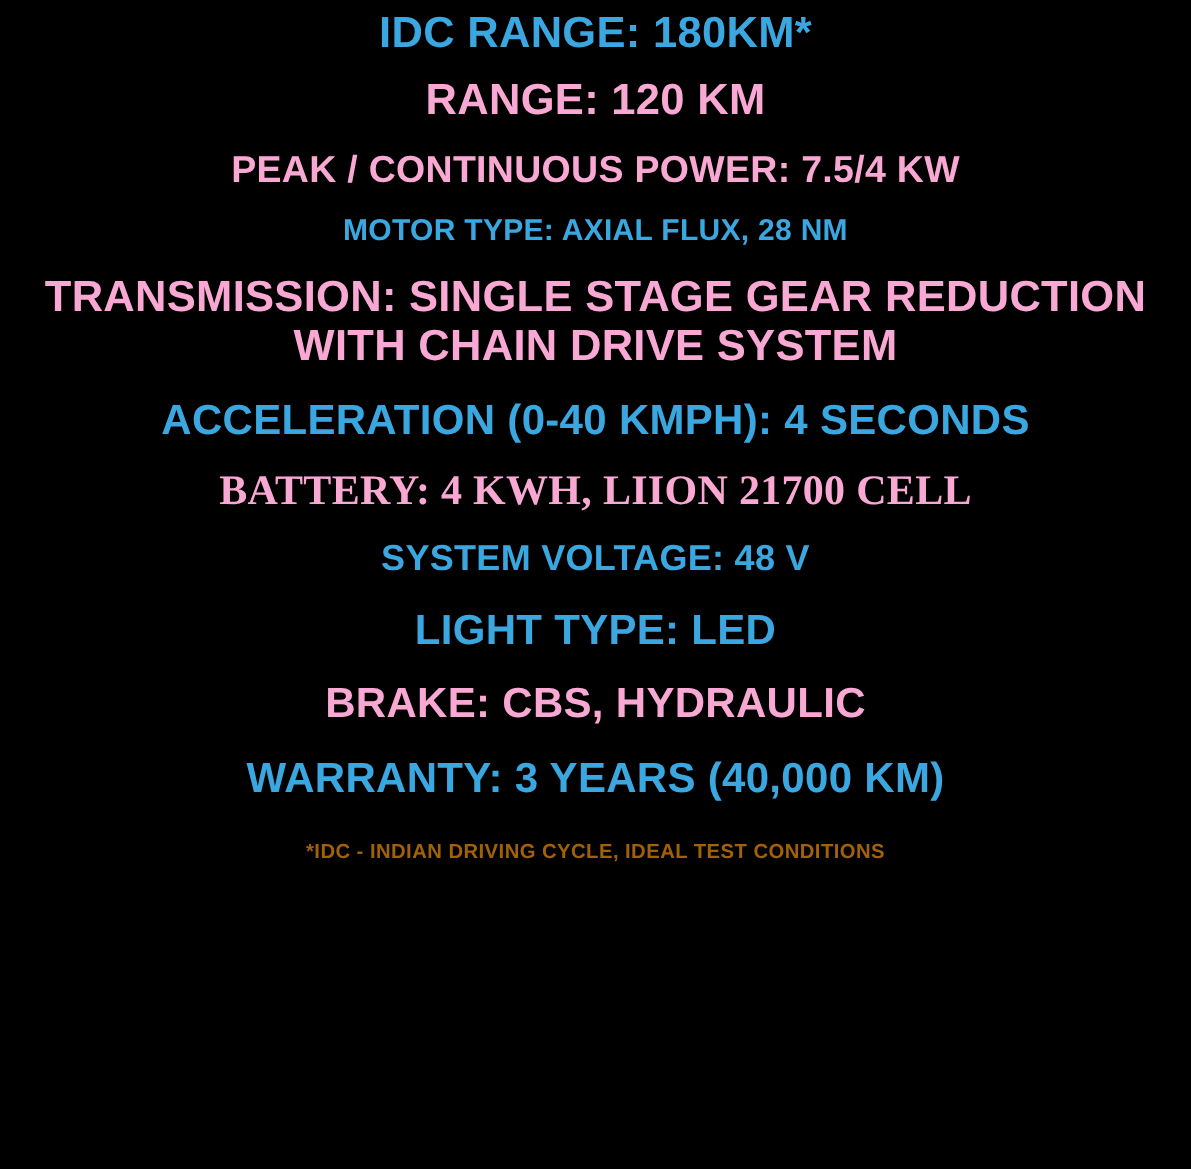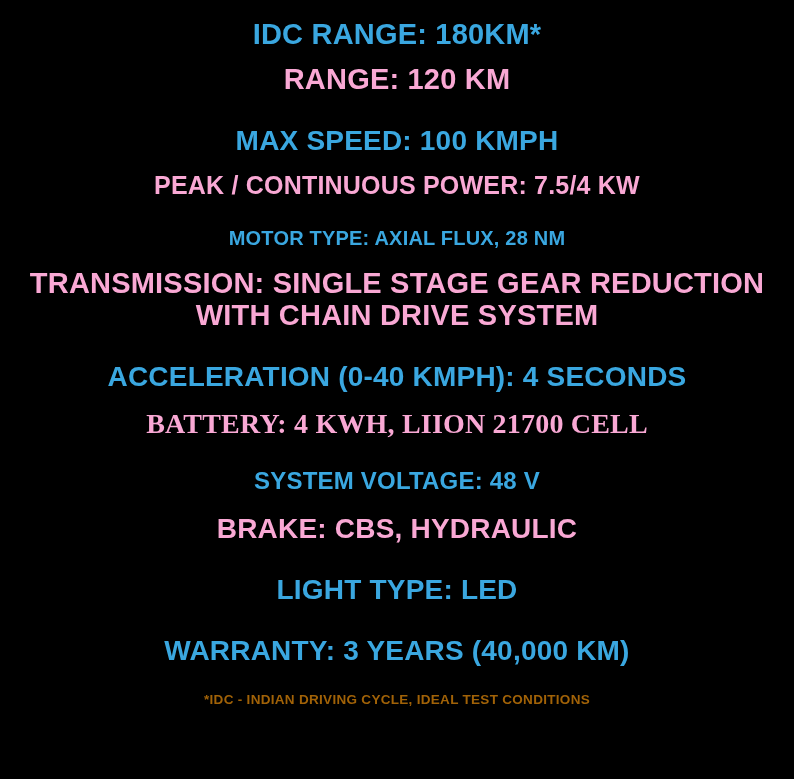--- a/index.html
+++ b/index.html
@@ -27,21 +27,20 @@
     width: 100%;
     text-align: center;
     font-weight: bold;
     letter-spacing: 0.2px;
     line-height: 1.12;
     margin: 0;
     text-transform: uppercase;
   }
   .accent {
     color: #3aa7e0;
-    margin-top: 12px;
   }
   .plain {
     color: #f9a8d4;
   }
   .s1  { font-size: 29px; padding-top: 2px; }
   .s2  { font-size: 29px; padding-top: 13px; }
   .s3  { font-size: 28px; padding-top: 17px; }
   .s4  { font-size: 25px; padding-top: 15px; }
   .s5  { font-size: 20px; padding-top: 16px; }
   .s6  { font-size: 29px; padding-top: 17px; }
@@ -63,26 +62,25 @@
     padding-top: 26px;
   }
 </style>
 </head>
 <body>
 
 <div id="spec-sheet">
 
   <div class="spec-line accent s1">IDC RANGE: 180KM*</div>
   <div class="spec-line plain s2">RANGE: 120 KM</div>
-  <div class="spec-line accent s3">MAX SPEED: 100 KMPH</div>
   <div class="spec-line plain s4">PEAK / CONTINUOUS POWER: 7.5/4 KW</div>
   <div class="spec-line accent s5">MOTOR TYPE: AXIAL FLUX, 28 NM</div>
   <div class="spec-line plain s6">TRANSMISSION: SINGLE STAGE GEAR REDUCTION WITH CHAIN DRIVE SYSTEM</div>
   <div class="spec-line accent s7">ACCELERATION (0-40 KMPH): 4 SECONDS</div>
   <div class="spec-line plain s8">BATTERY: 4 KWH, LIION 21700 CELL</div>
   <div class="spec-line accent s9">SYSTEM VOLTAGE: 48 V</div>
+  <div class="spec-line accent s11">LIGHT TYPE: LED</div>
   <div class="spec-line plain s10">BRAKE: CBS, HYDRAULIC</div>
-  <div class="spec-line accent s11">LIGHT TYPE: LED</div>
   <div class="spec-line accent s13">WARRANTY: 3 YEARS (40,000 KM)</div>
 
   <div class="footnote">*IDC - INDIAN DRIVING CYCLE, IDEAL TEST CONDITIONS</div>
 
 </div>
 
 </body></html>

